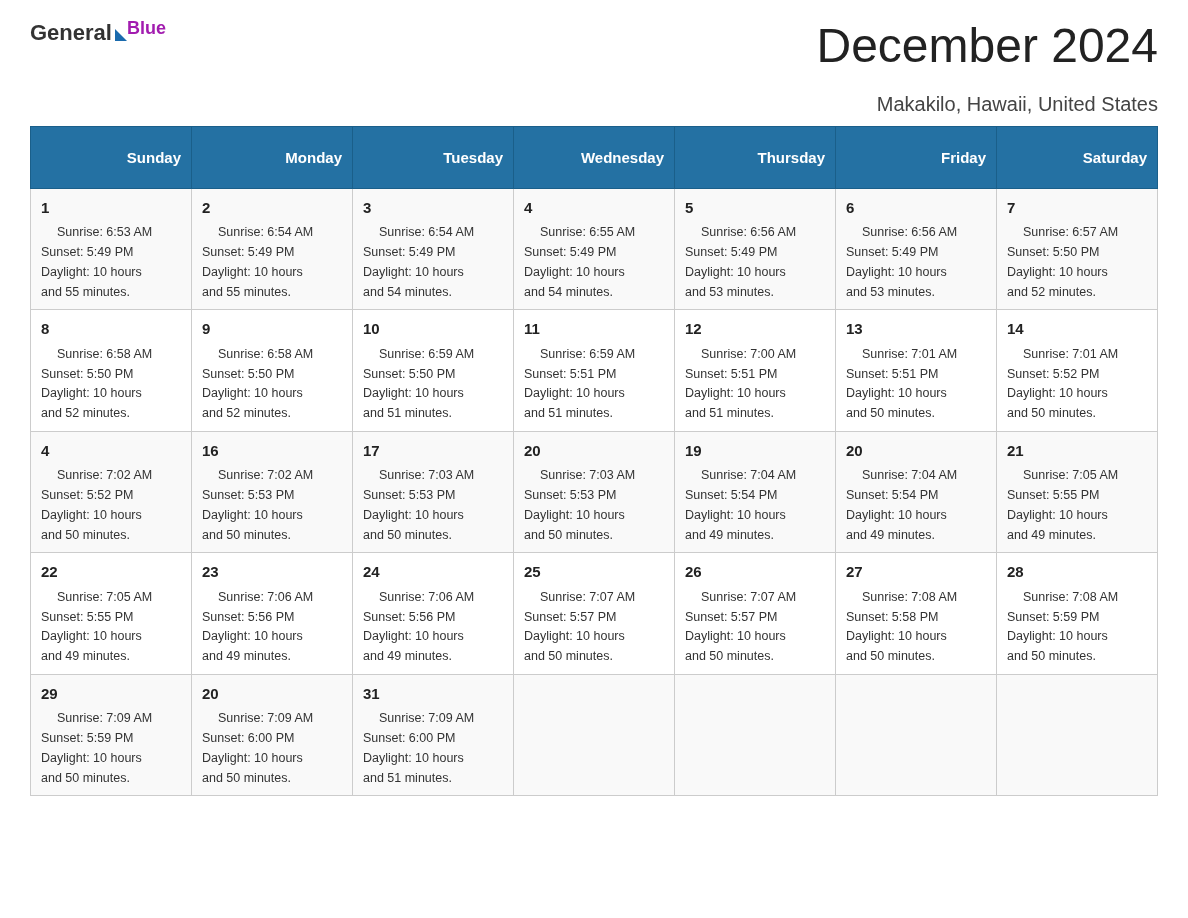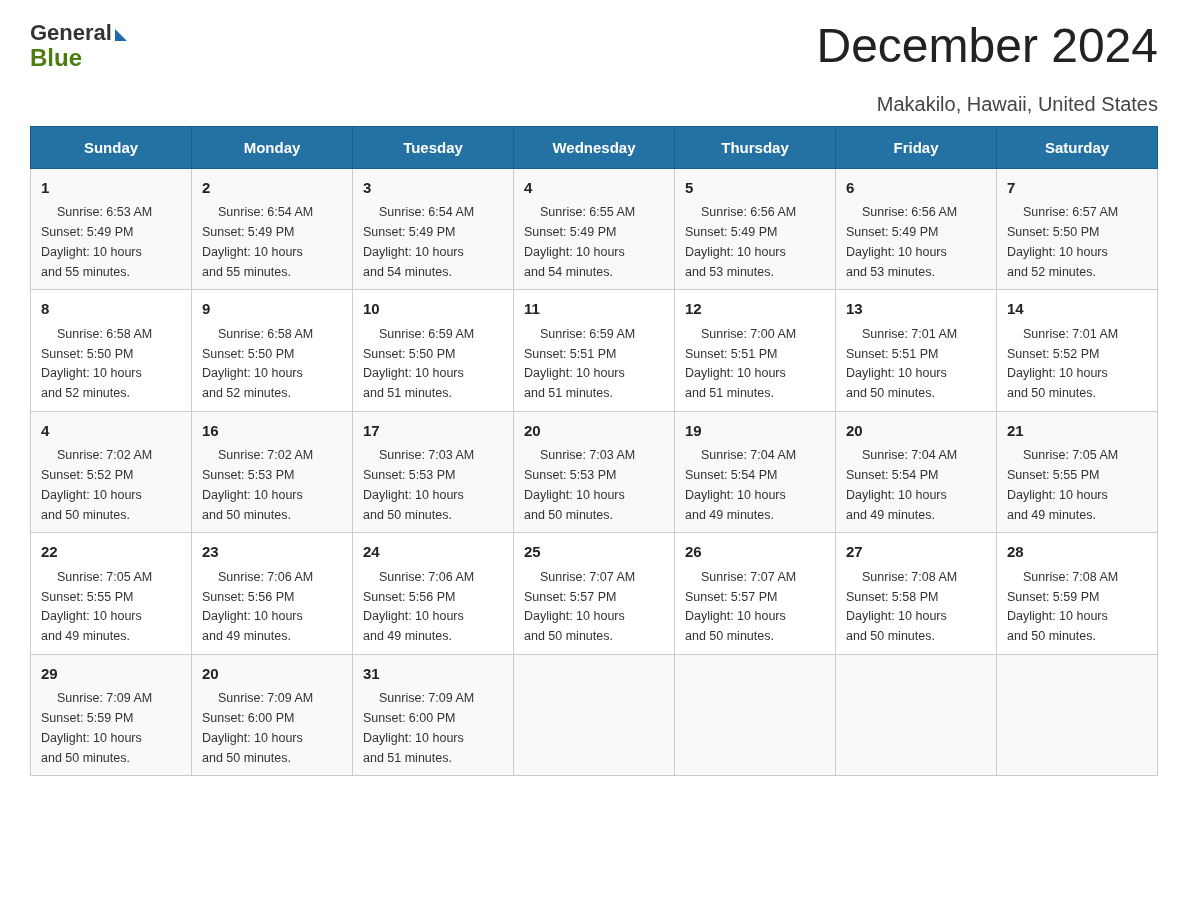--- a/index.html
+++ b/index.html
@@ -11,21 +11,21 @@
       min-height: 918px;
     }
     .header {
       display: flex;
       align-items: flex-start;
       justify-content: space-between;
       margin-bottom: 10px;
     }
     .logo {
       display: flex;
-      flex-direction: column;
+      flex-direction: row;
       align-items: flex-start;
       text-align: right;
     }
     .logo-top {
       display: flex;
       align-items: center;
     }
     .logo-general {
       font-size: 22px;
       font-weight: bold;
@@ -34,23 +34,23 @@
     .logo-arrow {
       width: 0;
       height: 0;
       border-left: 12px solid #1a6aad;
       border-top: 12px solid transparent;
       border-bottom: 0px solid transparent;
       margin-left: 3px;
       margin-top: 4px;
     }
     .logo-blue {
-      font-size: 24px;
-      font-weight: bold;
-      color: #4d7c0f;
+      font-size: 18px;
+      font-weight: bold;
+      color: #a21caf;
       margin-top: -2px;
     }
     .title-section {
       text-align: right;
     }
     .month-title {
       font-size: 48px;
       font-weight: normal;
       color: #222;
       line-height: 1.1;
@@ -63,22 +63,22 @@
     table {
       width: 100%;
       border-collapse: collapse;
       margin-top: 10px;
     }
     thead tr th {
       background-color: #2471a3;
       color: #ffffff;
       font-size: 15px;
       font-weight: bold;
-      padding: 12px 10px;
-      text-align: center;
+      padding: 22px 10px;
+      text-align: right;
       border: 1px solid #1a5f8a;
     }
     tbody tr td {
       vertical-align: top;
       padding: 8px 10px;
       font-size: 13px;
       color: #222;
       border: 1px solid #ccc;
       width: 14.28%;
       line-height: 1.5;

